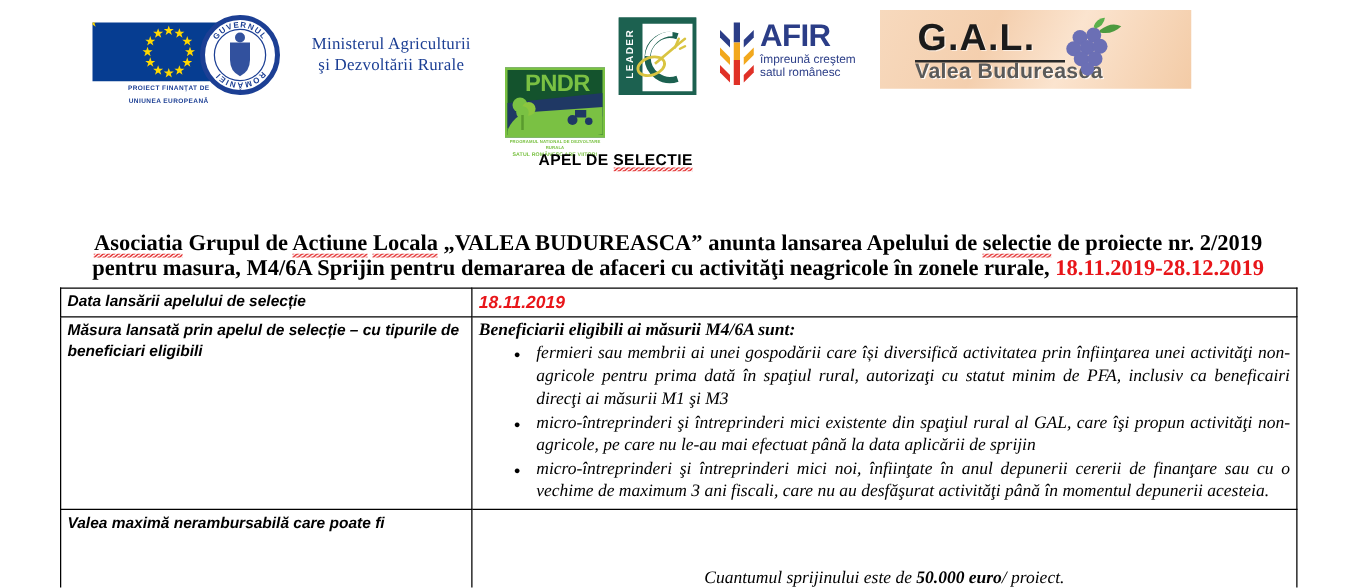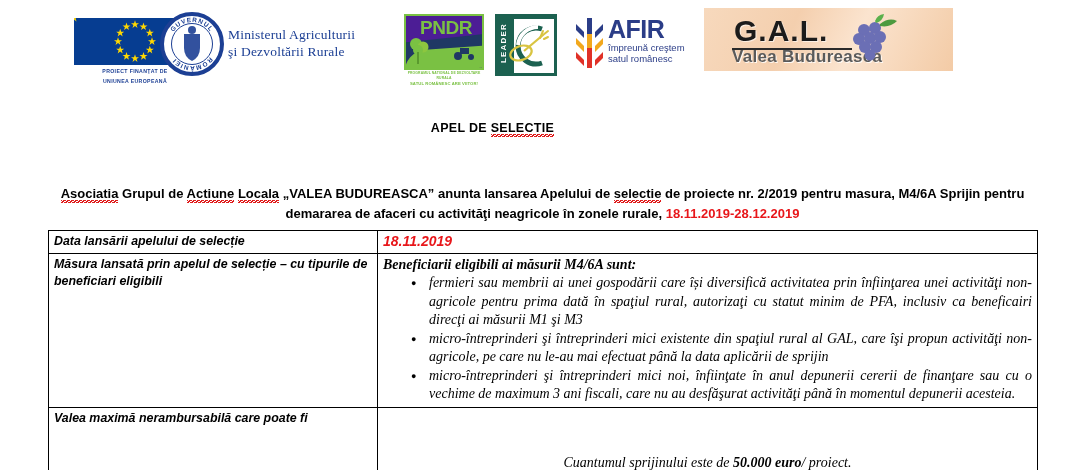--- a/index.html
+++ b/index.html
@@ -71,31 +71,33 @@
 
   
   .ministry-block { left: 228px; top: 26px; width: 170px; }
   .ministry-line {
     font-family: "Liberation Serif", serif;
     color: #1c3f94;
     font-size: 13.5px;
     line-height: 17px;
     letter-spacing: .2px;
     white-space: nowrap;
+    text-align: center;
   }
 
   
   .pndr-block { left: 404px; top: 14px; width: 80px; }
   .pndr-box {
     width: 80px; height: 56px;
     border: 2px solid #7ac143;
     box-sizing: border-box;
-    background: #4c1d95;
+    background: #14532d;
     position: relative;
     overflow: hidden;
+    margin-top: 40px;
   }
   .pndr-word {
     position: absolute;
     left: 0; top: 1px; width: 80px;
     text-align: center;
     font-size: 19px;
     font-weight: bold;
     letter-spacing: -.5px;
     color: #7ac143;
     font-family: "Liberation Sans", sans-serif;
@@ -234,22 +236,22 @@
     background-position: 0 100%;
     padding-bottom: 2px;
   }
 
   
   .intro {
     position: absolute;
     left: 55px; top: 184px;
     width: 975px;
     text-align: center;
-    font-family: Liberation Sans, sans-serif;
-    font-size: 13px;
+    font-family: Liberation Serif, serif;
+    font-size: 18px;
     font-weight: bold;
     line-height: 20px;
   }
   .red { color: #e8161a; }
 
   
   .tbl {
     position: absolute;
     left: 48px; top: 230px;
     width: 990px;

